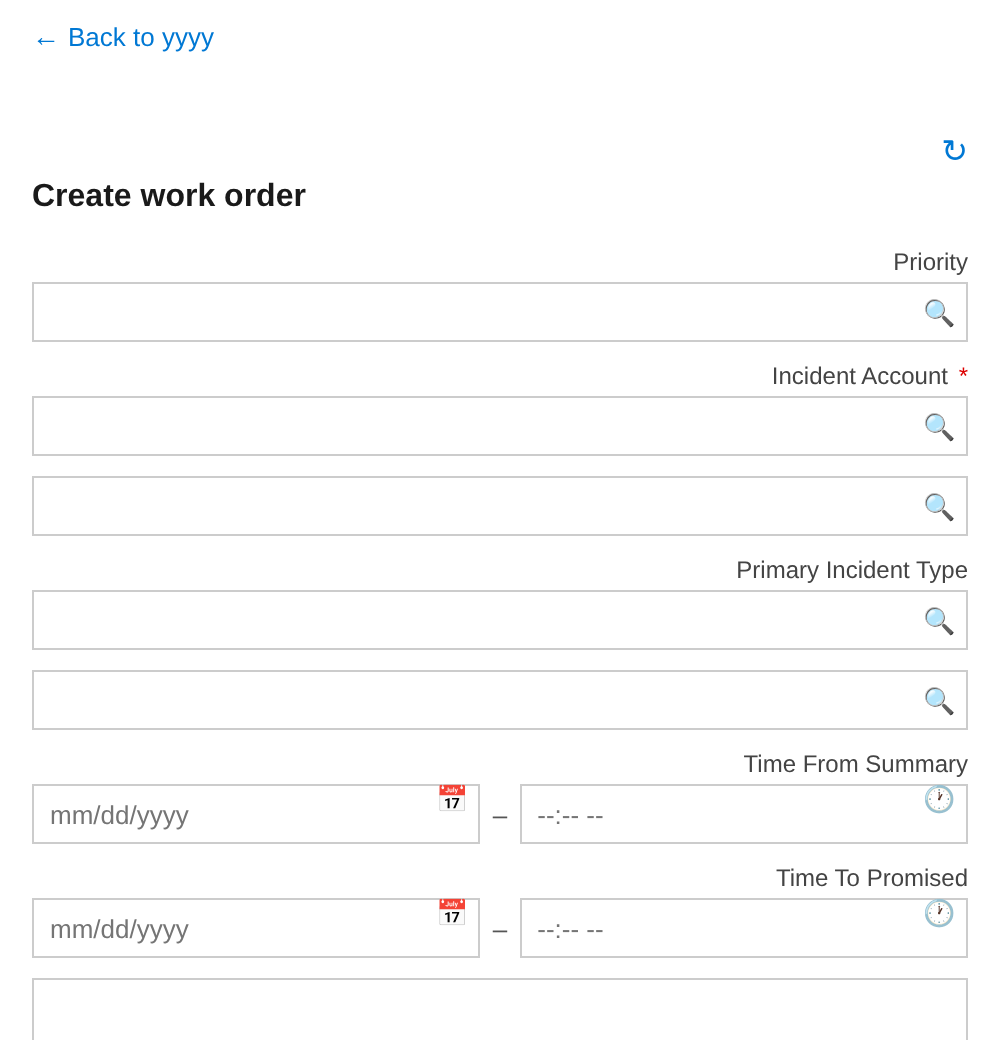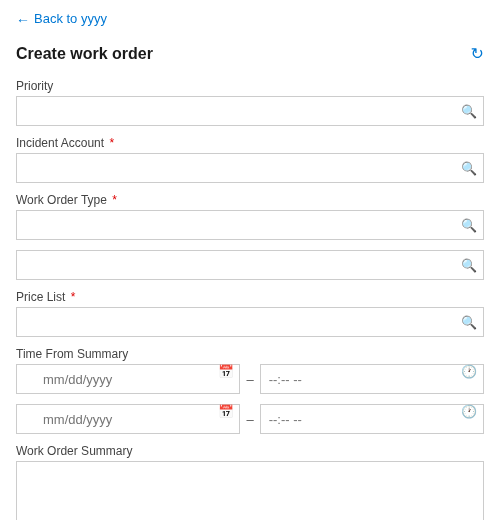--- a/index.html
+++ b/index.html
@@ -41,37 +41,39 @@
       display: flex;
       align-items: center;
       justify-content: space-between;
       margin-bottom: 16px;
     }
 
     .page-title {
       font-size: 16px;
       font-weight: 600;
       color: #1a1a1a;
+      margin-top: 46px;
     }
 
     .refresh-icon {
       color: #0078d4;
       cursor: pointer;
       font-size: 16px;
     }
 
     .form-group {
       margin-bottom: 10px;
     }
 
     .form-label {
       font-size: 12px;
       color: #444;
       margin-bottom: 3px;
       display: block;
+      text-align: right;
     }
 
     .required {
       color: #d00;
       margin-left: 2px;
     }
 
     .input-wrapper {
       position: relative;
       display: flex;
@@ -105,21 +107,21 @@
 
     .date-input-wrapper {
       position: relative;
       flex: 1;
     }
 
     .date-input {
       width: 100%;
       height: 30px;
       border: 1px solid #ccc;
-      padding: 4px 28px 4px 26px;
+      padding: 4px 28px 4px 8px;
       font-size: 13px;
       color: #aaa;
       outline: none;
       background: #fff;
     }
 
     .calendar-icon {
       position: absolute;
       right: 6px;
       color: #555;
@@ -199,40 +201,35 @@
     <label class="form-label">
       <span>Incident Account</span><span class="required"> *</span>
     </label>
     <div class="input-wrapper">
       <input class="form-input" type="text" style="">
       <span class="search-icon">🔍</span>
     </div>
   </div>
 
   <div class="form-group">
-    <label class="form-label">
-      <span>Work Order Type</span><span class="required"> *</span>
-    </label>
-    <div class="input-wrapper">
-      <input class="form-input" type="text" style="">
-      <span class="search-icon">🔍</span>
-    </div>
-  </div>
-
-  <div class="form-group">
-    <div class="input-wrapper">
-      <input class="form-input" type="text" style="">
-      <span class="search-icon">🔍</span>
-    </div>
-  </div>
-
-  <div class="form-group">
-    <label class="form-label">
-      <span>Price List</span><span class="required"> *</span>
-    </label>
+    <div class="input-wrapper">
+      <input class="form-input" type="text" style="">
+      <span class="search-icon">🔍</span>
+    </div>
+  </div>
+
+  <div class="form-group">
+    <label class="form-label">Primary Incident Type</label>
+    <div class="input-wrapper">
+      <input class="form-input" type="text" style="">
+      <span class="search-icon">🔍</span>
+    </div>
+  </div>
+
+  <div class="form-group">
     <div class="input-wrapper">
       <input class="form-input" type="text" style="">
       <span class="search-icon">🔍</span>
     </div>
   </div>
 
   <div class="form-group">
     <label class="form-label">Time From Summary</label>
     <div class="datetime-row">
       <div class="date-input-wrapper">
@@ -241,33 +238,33 @@
       </div>
       <span class="dash">–</span>
       <div class="time-input-wrapper">
         <input class="time-input" type="text" placeholder="--:-- --" style="">
         <span class="clock-icon">🕐</span>
       </div>
     </div>
   </div>
 
   <div class="form-group">
+    <label class="form-label">Time To Promised</label>
     <div class="datetime-row">
       <div class="date-input-wrapper">
         <input class="date-input" type="text" placeholder="mm/dd/yyyy" style="">
         <span class="calendar-icon">📅</span>
       </div>
       <span class="dash">–</span>
       <div class="time-input-wrapper">
         <input class="time-input" type="text" placeholder="--:-- --" style="">
         <span class="clock-icon">🕐</span>
       </div>
     </div>
   </div>
 
   <div class="form-group">
-    <label class="form-label">Work Order Summary</label>
     <div class="textarea-wrapper">
       <textarea class="form-textarea" style=""></textarea>
       
     </div>
   </div>
 </div>
 
 </body></html>

